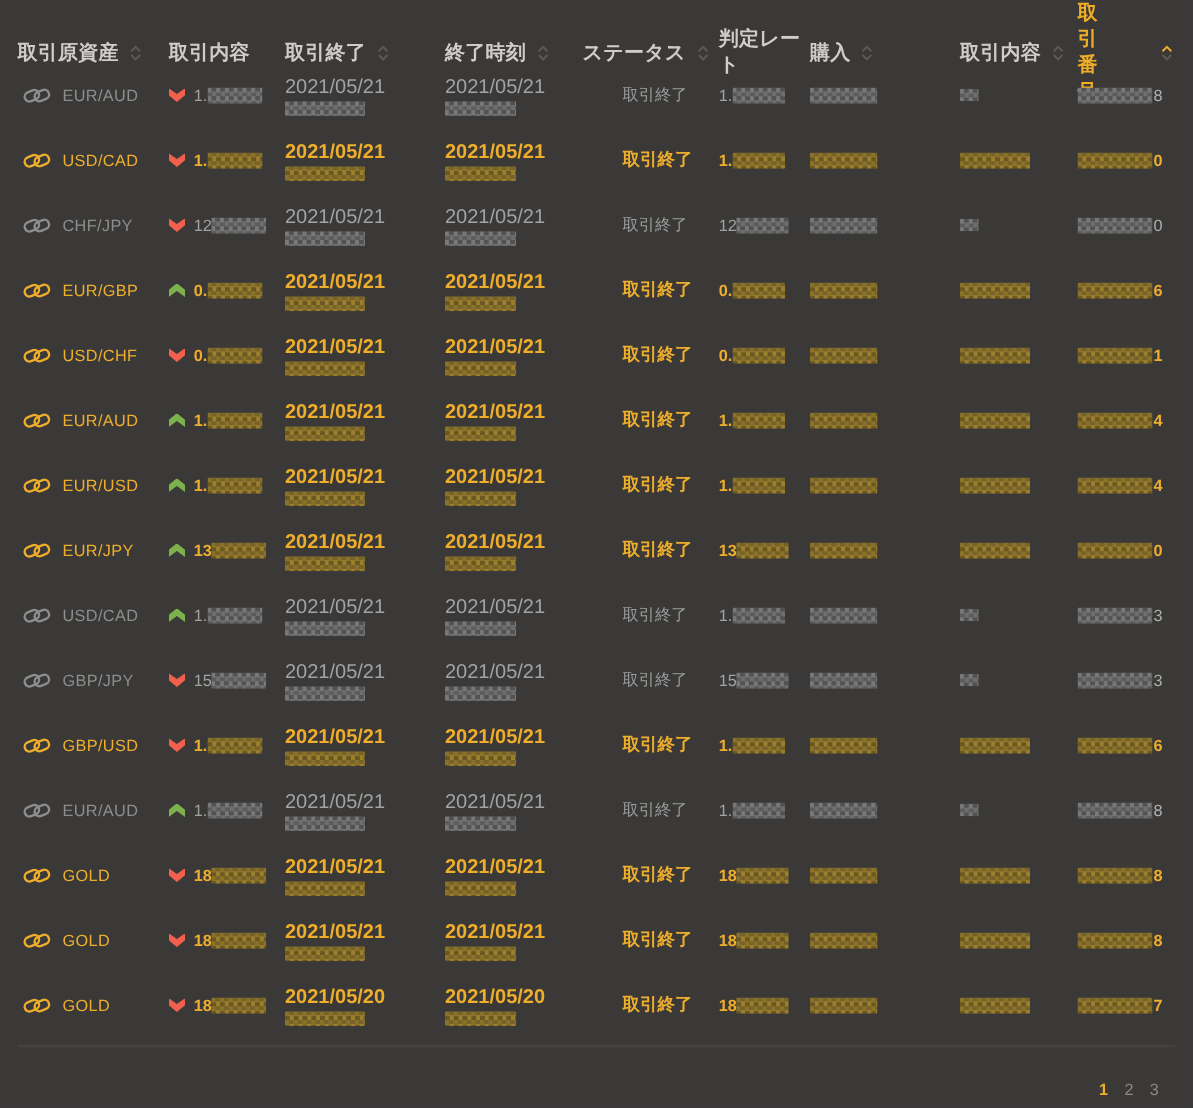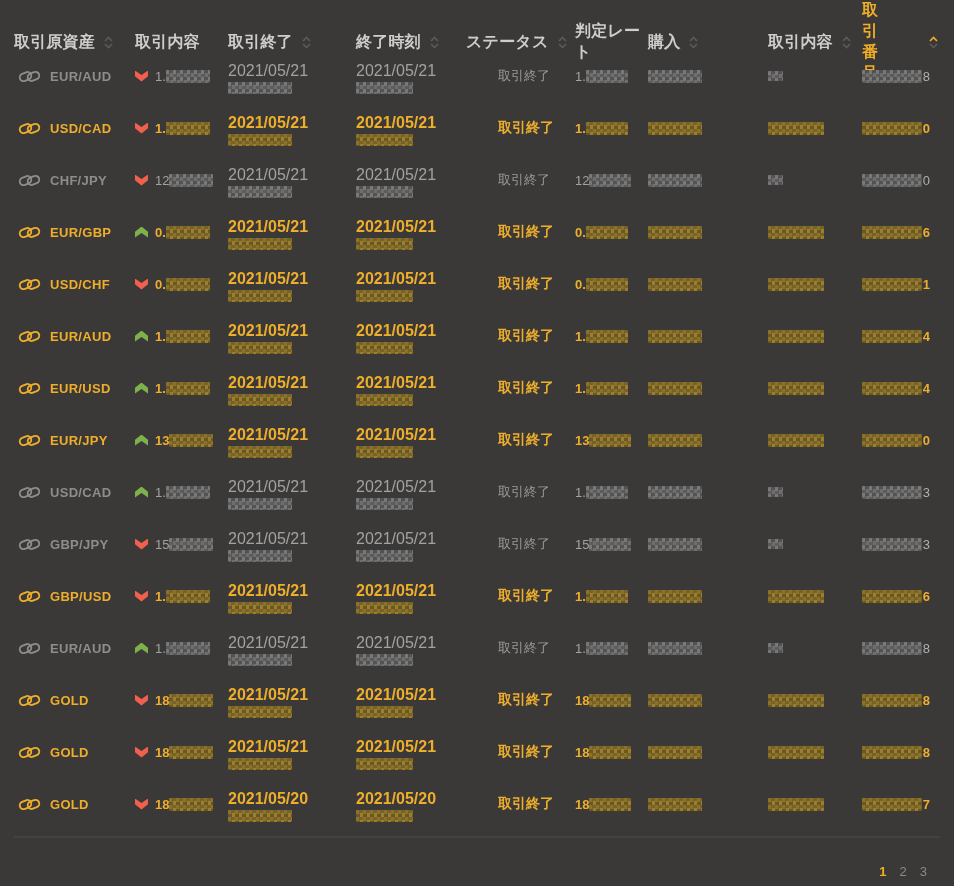--- a/index.html
+++ b/index.html
@@ -31,21 +31,21 @@
   .th .sort-icon svg { display:block; }
   .th.active-sort { color:#f0ad28; }
 
   
   .row { height:52px; }
   .cell { display:flex; align-items:center; min-width:0; }
 
   
   .cell.asset { gap:9px; padding-left:4px; }
   .pair-icon { display:inline-flex; }
-  .asset-label { font-size:13px; font-weight:bold; letter-spacing:.3px; }
+  .asset-label { font-size:13px; font-weight:normal; letter-spacing:.3px; }
 
   .row.loss { color:#9c9c9c; }
   .row.loss .asset-label, .row.loss .pair-icon { color:#8d8d8d; }
   .row.win  { color:#eeae2c; }
   .row.win .asset-label, .row.win .pair-icon { color:#eeae2c; }
 
   
   .dir { width:13px; height:11px; display:inline-block; flex:none; margin-right:7px; }
   .dir.down { background:#f1604e; clip-path:polygon(0 0,50% 42%,100% 0,100% 52%,50% 100%,0 52%); }
   .dir.up   { background:#7cb14b; clip-path:polygon(50% 0,100% 48%,100% 100%,50% 58%,0 100%,0 48%); }

